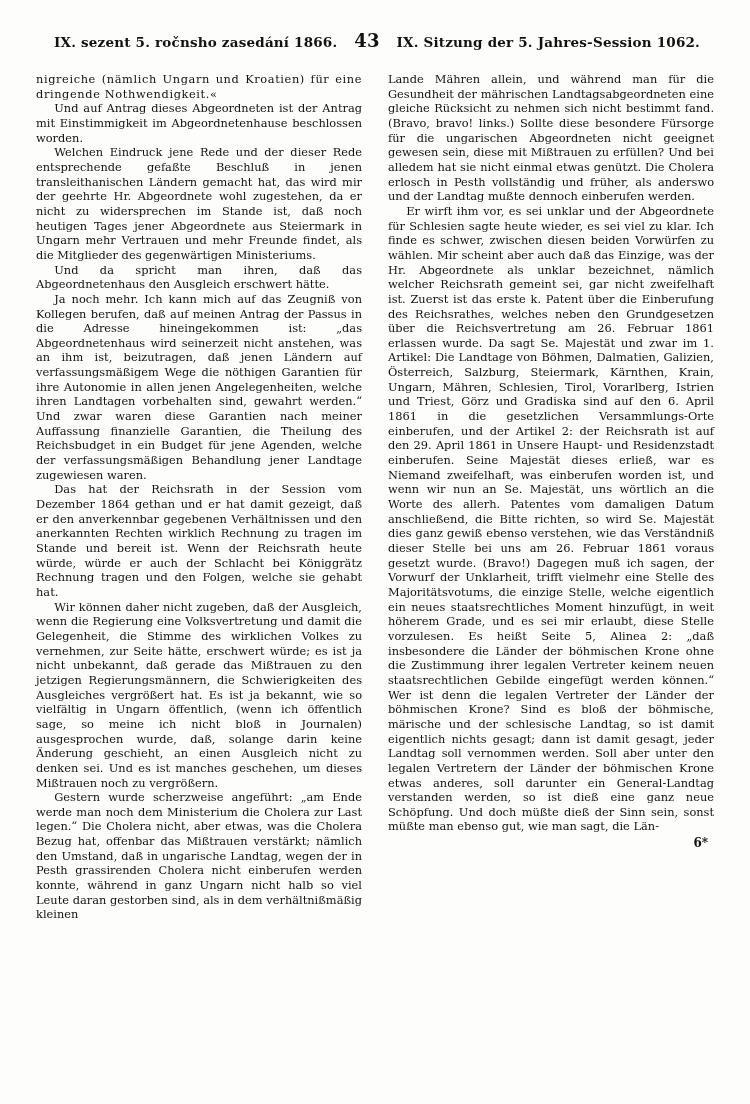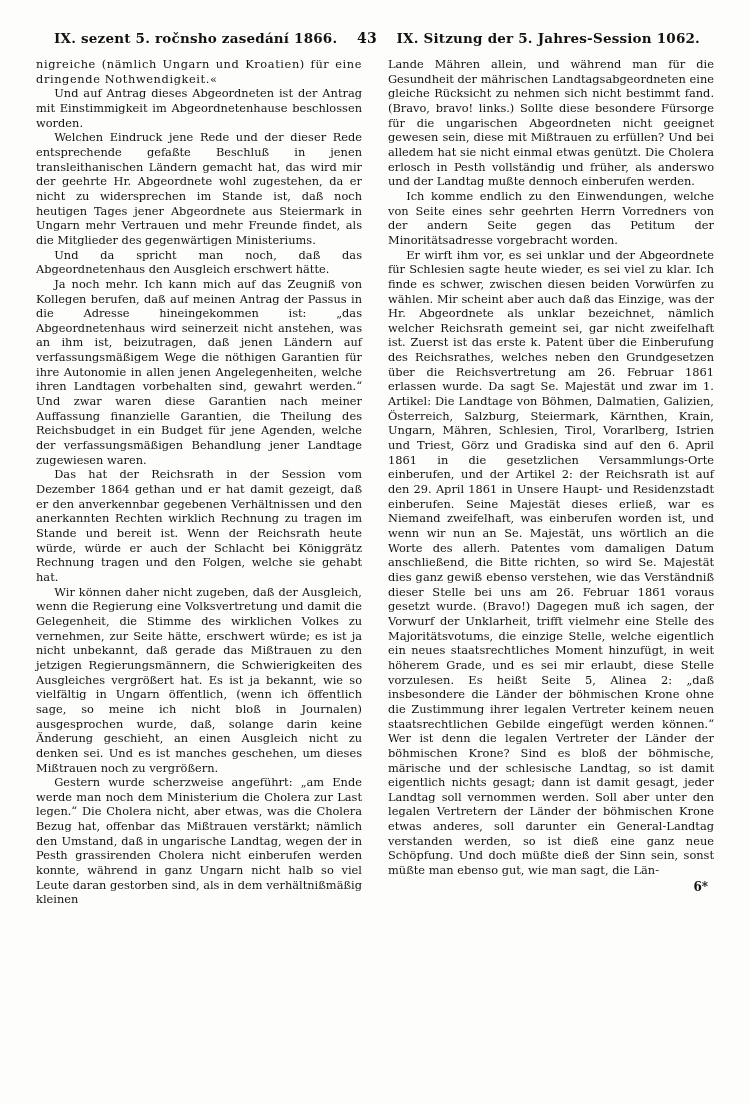--- a/index.html
+++ b/index.html
@@ -19,34 +19,34 @@
     overflow: hidden;
   }
   .header {
     display: flex;
     align-items: baseline;
     justify-content: space-between;
     font-weight: bold;
     font-size: 13.5px;
     letter-spacing: 0.2px;
     padding: 0 4px 3px 4px;
-    margin-bottom: 8px;
+    margin-bottom: 18px;
   }
   .header .hdr-left,
   .header .hdr-right {
     white-space: nowrap;
   }
   .header .hdr-left {
     padding-left: 14px;
   }
   .header .hdr-right {
     padding-right: 10px;
   }
   .header .hdr-page {
-    font-size: 14px;
+    font-size: 18px;
     font-weight: bold;
     padding: 0 12px;
   }
   .columns {
     display: flex;
     gap: 26px;
     align-items: flex-start;
   }
   .col {
     width: 329px;
@@ -84,28 +84,27 @@
     <div class="hdr-page">43</div>
     <div class="hdr-right">IX. Sitzung der 5. Jahres-Session 1062.</div>
   </div>
 
   <div class="columns">
 
     <div class="col">
       <p class="noindent spaced">nigreiche (nämlich Ungarn und Kroatien) für eine dringende Nothwendigkeit.«</p>
       <p>Und auf Antrag dieses Abgeordneten ist der Antrag mit Einstimmigkeit im Abgeordnetenhause beschlossen worden.</p>
       <p>Welchen Eindruck jene Rede und der dieser Rede entsprechende gefaßte Beschluß in jenen transleithanischen Ländern gemacht hat, das wird mir der geehrte Hr. Abgeordnete wohl zugestehen, da er nicht zu widersprechen im Stande ist, daß noch heutigen Tages jener Abgeordnete aus Steiermark in Ungarn mehr Vertrauen und mehr Freunde findet, als die Mitglieder des gegenwärtigen Ministeriums.</p>
-      <p>Und da spricht man noch, daß das Abgeordnetenhaus den Ausgleich erschwert hätte.</p>
+      <p>Und da spricht man ihren, daß das Abgeordnetenhaus den Ausgleich erschwert hätte.</p>
       <p>Ja noch mehr. Ich kann mich auf das Zeugniß von Kollegen berufen, daß auf meinen Antrag der Passus in die Adresse hineingekommen ist: „das Abgeordnetenhaus wird seinerzeit nicht anstehen, was an ihm ist, beizutragen, daß jenen Ländern auf verfassungsmäßigem Wege die nöthigen Garantien für ihre Autonomie in allen jenen Angelegenheiten, welche ihren Landtagen vorbehalten sind, gewahrt werden.“ Und zwar waren diese Garantien nach meiner Auffassung finanzielle Garantien, die Theilung des Reichsbudget in ein Budget für jene Agenden, welche der verfassungsmäßigen Behandlung jener Landtage zugewiesen waren.</p>
       <p>Das hat der Reichsrath in der Session vom Dezember 1864 gethan und er hat damit gezeigt, daß er den anverkennbar gegebenen Verhältnissen und den anerkannten Rechten wirklich Rechnung zu tragen im Stande und bereit ist. Wenn der Reichsrath heute würde, würde er auch der Schlacht bei Königgrätz Rechnung tragen und den Folgen, welche sie gehabt hat.</p>
       <p>Wir können daher nicht zugeben, daß der Ausgleich, wenn die Regierung eine Volksvertretung und damit die Gelegenheit, die Stimme des wirklichen Volkes zu vernehmen, zur Seite hätte, erschwert würde; es ist ja nicht unbekannt, daß gerade das Mißtrauen zu den jetzigen Regierungsmännern, die Schwierigkeiten des Ausgleiches vergrößert hat. Es ist ja bekannt, wie so vielfältig in Ungarn öffentlich, (wenn ich öffentlich sage, so meine ich nicht bloß in Journalen) ausgesprochen wurde, daß, solange darin keine Änderung geschieht, an einen Ausgleich nicht zu denken sei. Und es ist manches geschehen, um dieses Mißtrauen noch zu vergrößern.</p>
       <p>Gestern wurde scherzweise angeführt: „am Ende werde man noch dem Ministerium die Cholera zur Last legen.“ Die Cholera nicht, aber etwas, was die Cholera Bezug hat, offenbar das Mißtrauen verstärkt; nämlich den Umstand, daß in ungarische Landtag, wegen der in Pesth grassirenden Cholera nicht einberufen werden konnte, während in ganz Ungarn nicht halb so viel Leute daran gestorben sind, als in dem verhältnißmäßig kleinen</p>
     </div>
 
     <div class="col">
       <p class="noindent">Lande Mähren allein, und während man für die Gesundheit der mährischen Landtagsabgeordneten eine gleiche Rücksicht zu nehmen sich nicht bestimmt fand. (Bravo, bravo! links.) Sollte diese besondere Fürsorge für die ungarischen Abgeordneten nicht geeignet gewesen sein, diese mit Mißtrauen zu erfüllen? Und bei alledem hat sie nicht einmal etwas genützt. Die Cholera erlosch in Pesth vollständig und früher, als anderswo und der Landtag mußte dennoch einberufen werden.</p>
-      <p>Ich komme endlich zu den Einwendungen, welche von Seite eines sehr geehrten Herrn Vorredners von der andern Seite gegen das Petitum der Minoritätsadresse vorgebracht worden.</p>
       <p>Er wirft ihm vor, es sei unklar und der Abgeordnete für Schlesien sagte heute wieder, es sei viel zu klar. Ich finde es schwer, zwischen diesen beiden Vorwürfen zu wählen. Mir scheint aber auch daß das Einzige, was der Hr. Abgeordnete als unklar bezeichnet, nämlich welcher Reichsrath gemeint sei, gar nicht zweifelhaft ist. Zuerst ist das erste k. Patent über die Einberufung des Reichsrathes, welches neben den Grundgesetzen über die Reichsvertretung am 26. Februar 1861 erlassen wurde. Da sagt Se. Majestät und zwar im 1. Artikel: Die Landtage von Böhmen, Dalmatien, Galizien, Österreich, Salzburg, Steiermark, Kärnthen, Krain, Ungarn, Mähren, Schlesien, Tirol, Vorarlberg, Istrien und Triest, Görz und Gradiska sind auf den 6. April 1861 in die gesetzlichen Versammlungs-Orte einberufen, und der Artikel 2: der Reichsrath ist auf den 29. April 1861 in Unsere Haupt- und Residenzstadt einberufen. Seine Majestät dieses erließ, war es Niemand zweifelhaft, was einberufen worden ist, und wenn wir nun an Se. Majestät, uns wörtlich an die Worte des allerh. Patentes vom damaligen Datum anschließend, die Bitte richten, so wird Se. Majestät dies ganz gewiß ebenso verstehen, wie das Verständniß dieser Stelle bei uns am 26. Februar 1861 voraus gesetzt wurde. (Bravo!) Dagegen muß ich sagen, der Vorwurf der Unklarheit, trifft vielmehr eine Stelle des Majoritätsvotums, die einzige Stelle, welche eigentlich ein neues staatsrechtliches Moment hinzufügt, in weit höherem Grade, und es sei mir erlaubt, diese Stelle vorzulesen. Es heißt Seite 5, Alinea 2: „daß insbesondere die Länder der böhmischen Krone ohne die Zustimmung ihrer legalen Vertreter keinem neuen staatsrechtlichen Gebilde eingefügt werden können.“ Wer ist denn die legalen Vertreter der Länder der böhmischen Krone? Sind es bloß der böhmische, märische und der schlesische Landtag, so ist damit eigentlich nichts gesagt; dann ist damit gesagt, jeder Landtag soll vernommen werden. Soll aber unter den legalen Vertretern der Länder der böhmischen Krone etwas anderes, soll darunter ein General-Landtag verstanden werden, so ist dieß eine ganz neue Schöpfung. Und doch müßte dieß der Sinn sein, sonst müßte man ebenso gut, wie man sagt, die Län-</p>
       <div class="footmark">6*</div>
     </div>
 
   </div>
 </div>
 
 </body></html>

